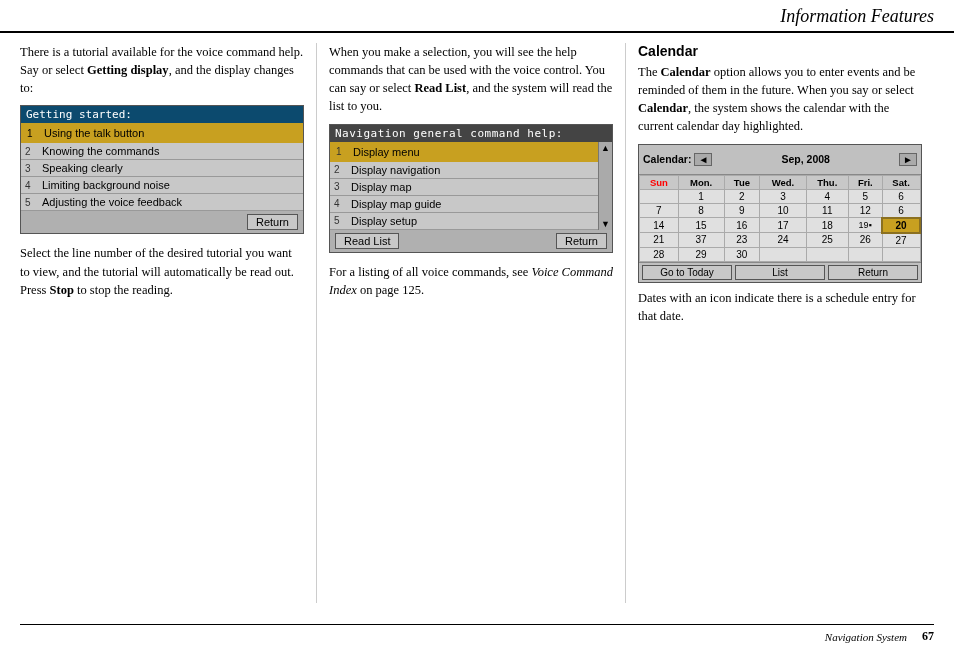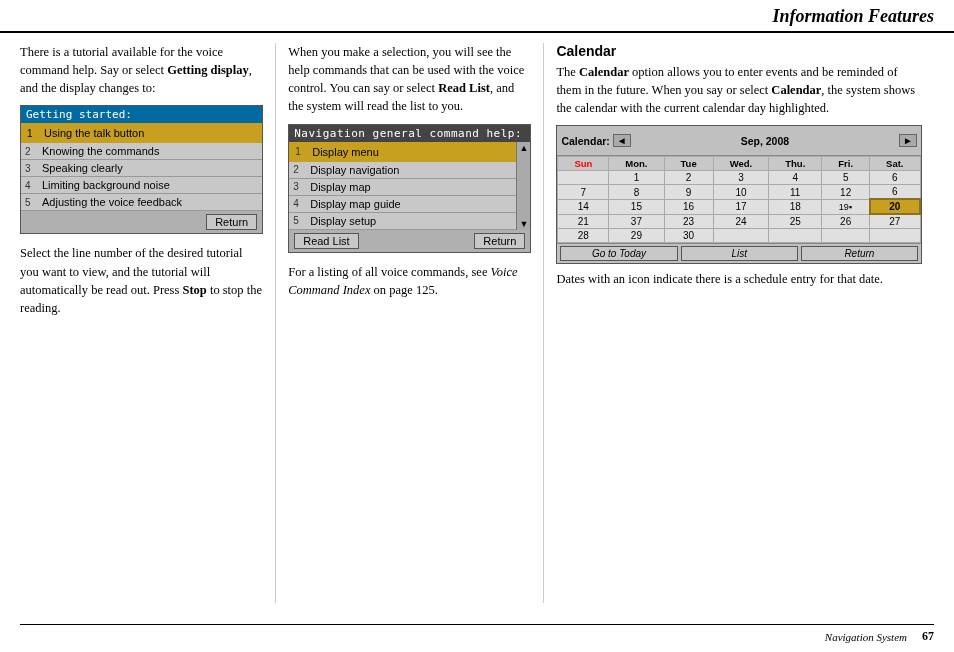--- a/index.html
+++ b/index.html
@@ -13,21 +13,21 @@
       overflow: hidden;
       position: relative;
     }
 
     
     .page-header {
       border-bottom: 2px solid #000;
       text-align: right;
       padding: 6px 20px 4px 20px;
       font-size: 18px;
-      font-weight: bold;
+      font-weight: normal;
       font-style: italic;
       font-family: Times New Roman, serif;
     }
 
     
     .content-area {
       display: flex;
       padding: 10px 20px 0 20px;
       gap: 0;
       height: 570px;
@@ -49,21 +49,21 @@
     }
 
     
     .ui-mockup {
       border: 1px solid #555;
       background: #b0b0b0;
       margin-bottom: 10px;
       font-size: 11px;
     }
     .ui-mockup .ui-title {
-      background: #0369a1;
+      background: #0c4a6e;
       color: #fff;
       padding: 2px 5px;
       font-size: 11px;
       font-family: monospace;
     }
     .ui-mockup .ui-item {
       display: flex;
       align-items: center;
       background: #c8c8c8;
       border-bottom: 1px solid #999;
@@ -180,21 +180,21 @@
       font-size: 10.5px;
       font-weight: bold;
     }
     .cal-grid {
       width: 100%;
       border-collapse: collapse;
     }
     .cal-grid th {
       font-size: 9.5px;
       text-align: center;
-      padding: 1px 16px;
+      padding: 1px 2px;
       border: 1px solid #aaa;
       background: #c8c8c8;
     }
     .cal-grid th.sun { color: red; }
     .cal-grid td {
       font-size: 10px;
       text-align: center;
       padding: 1px 2px;
       border: 1px solid #aaa;
       background: #e0e0e0;
@@ -209,21 +209,20 @@
     }
     .cal-footer-btn {
       background: #c8c8c8;
       border: 1px solid #555;
       padding: 1px 5px;
       font-size: 10px;
       font-family: Arial, sans-serif;
       cursor: pointer;
       flex: 1;
       text-align: center;
-      font-style: italic;
     }
 
     
     .page-footer {
       position: absolute;
       bottom: 8px;
       right: 20px;
       left: 20px;
       display: flex;
       justify-content: flex-end;

